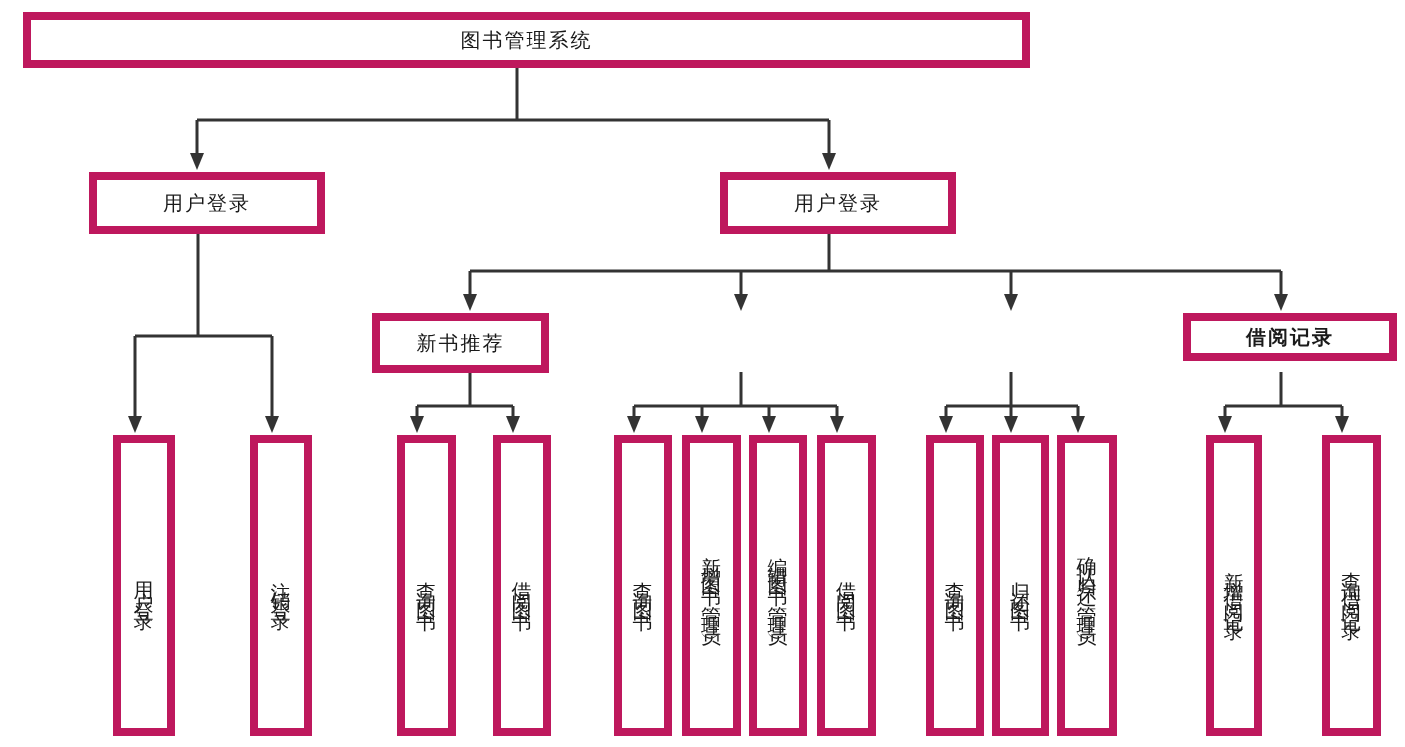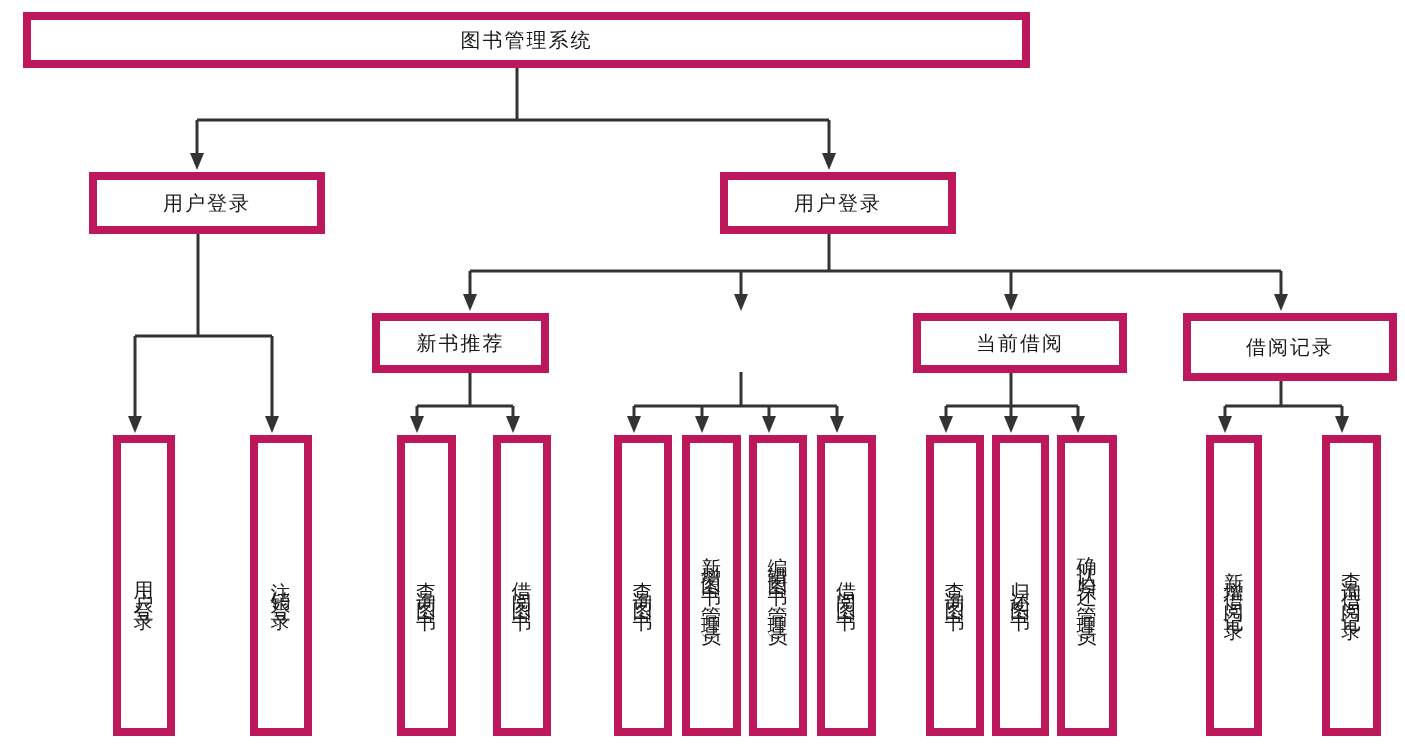--- a/index.html
+++ b/index.html
@@ -89,22 +89,21 @@
       <polygon points="1335,416 1349,416 1342,433"></polygon>
     </g>
   </svg>
 
   <div class="node hbox" style="left:14px;top:12px;width:1007px;height:56px;">图书管理系统</div>
 
   <div class="node hbox" style="left:80px;top:172px;width:236px;height:62px;">用户登录</div>
   <div class="node hbox" style="left:711px;top:172px;width:236px;height:62px;">用户登录</div>
 
   <div class="node hbox" style="left:363px;top:313px;width:177px;height:60px;">新书推荐</div>
-  <div class="node hbox" style="left:904px;top:313px;width:214px;height:60px;">当前借阅</div>
-  <div class="node hbox" style="left:1174px;top:313px;width:214px;height:68px;">借阅记录</div>
+  <div class="node hbox" style="left:1174px;top:313px;width:214px;height:48px;font-weight:bold;">借阅记录</div>
 
   <div class="node vbox" style="left:104px;top:435px;width:62px;height:301px;">用户登录</div>
   <div class="node vbox" style="left:241px;top:435px;width:62px;height:301px;">注销登录</div>
 
   <div class="node vbox" style="left:388px;top:435px;width:59px;height:301px;">查询图书</div>
   <div class="node vbox" style="left:484px;top:435px;width:58px;height:301px;">借阅图书</div>
 
   <div class="node vbox" style="left:605px;top:435px;width:58px;height:301px;">查询图书</div>
   <div class="node vbox" style="left:673px;top:435px;width:59px;height:301px;">新增图书（管理员）</div>
   <div class="node vbox" style="left:740px;top:435px;width:58px;height:301px;">编辑图书（管理员）</div>

